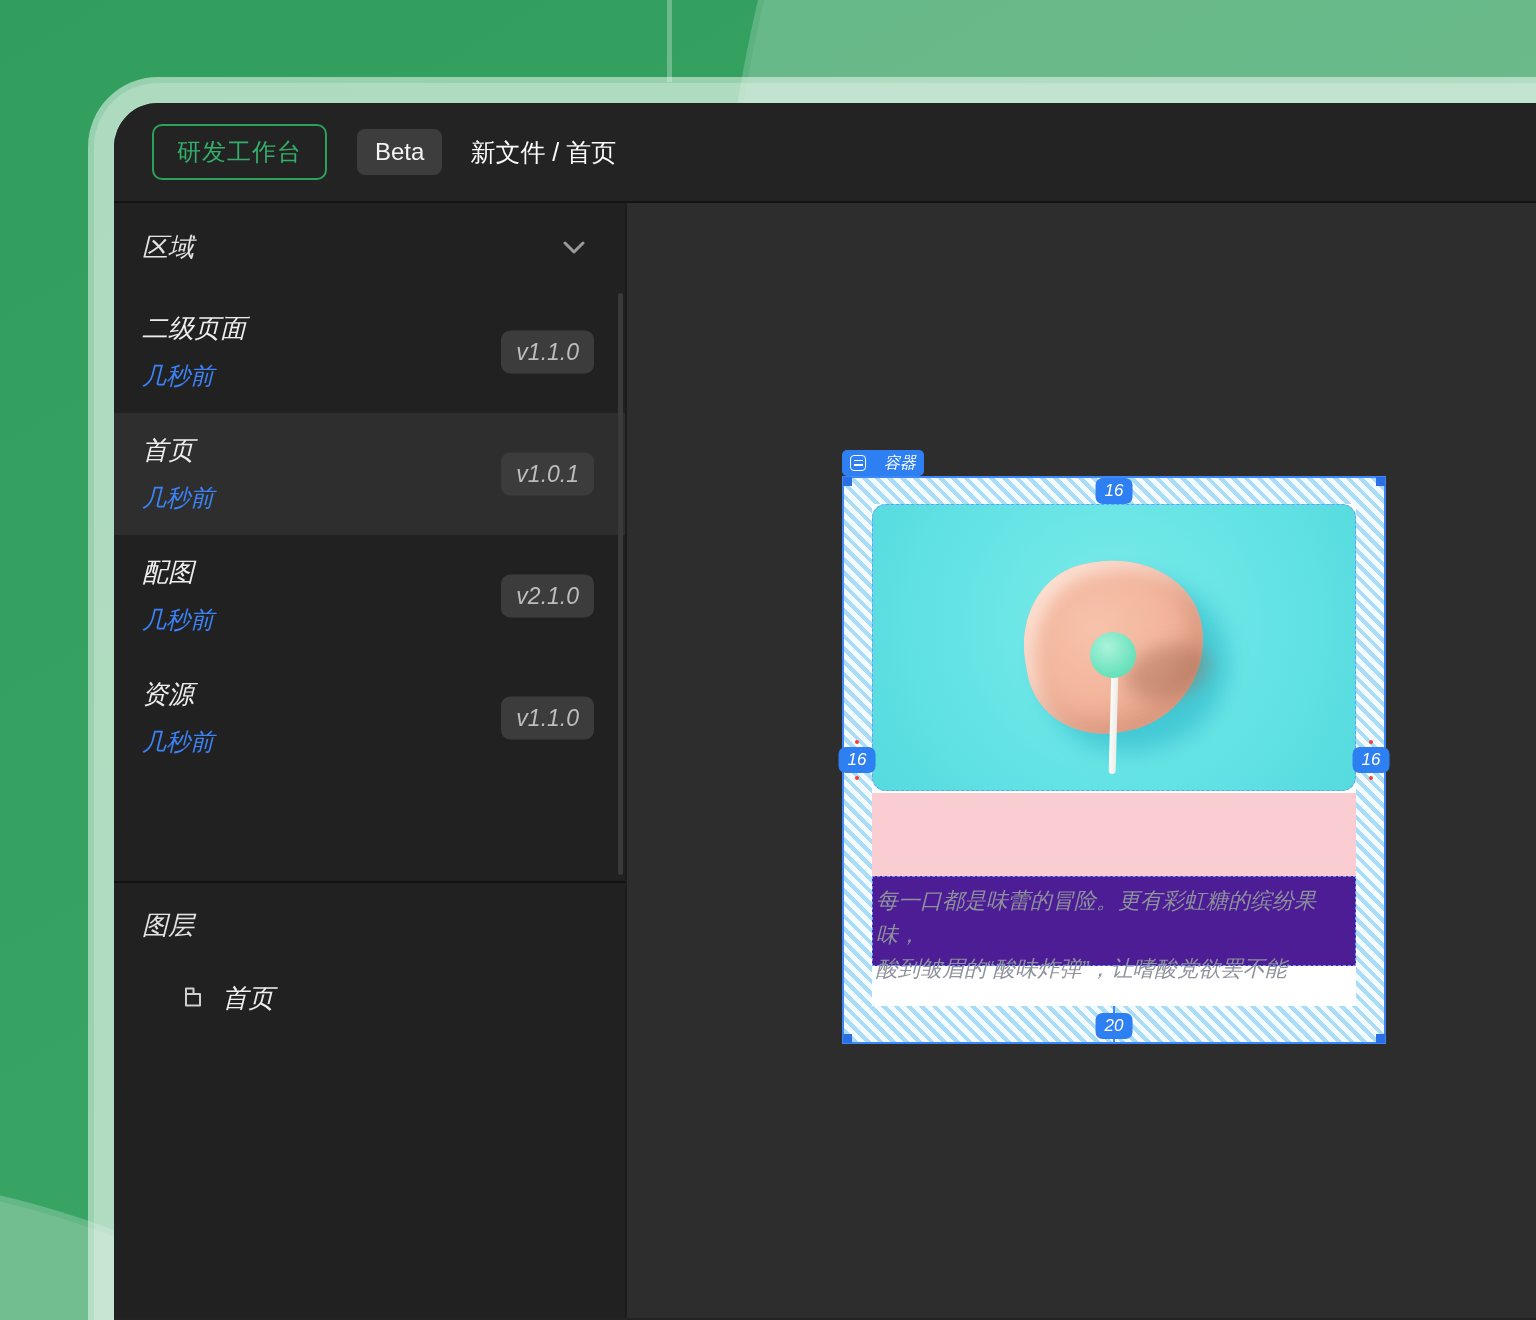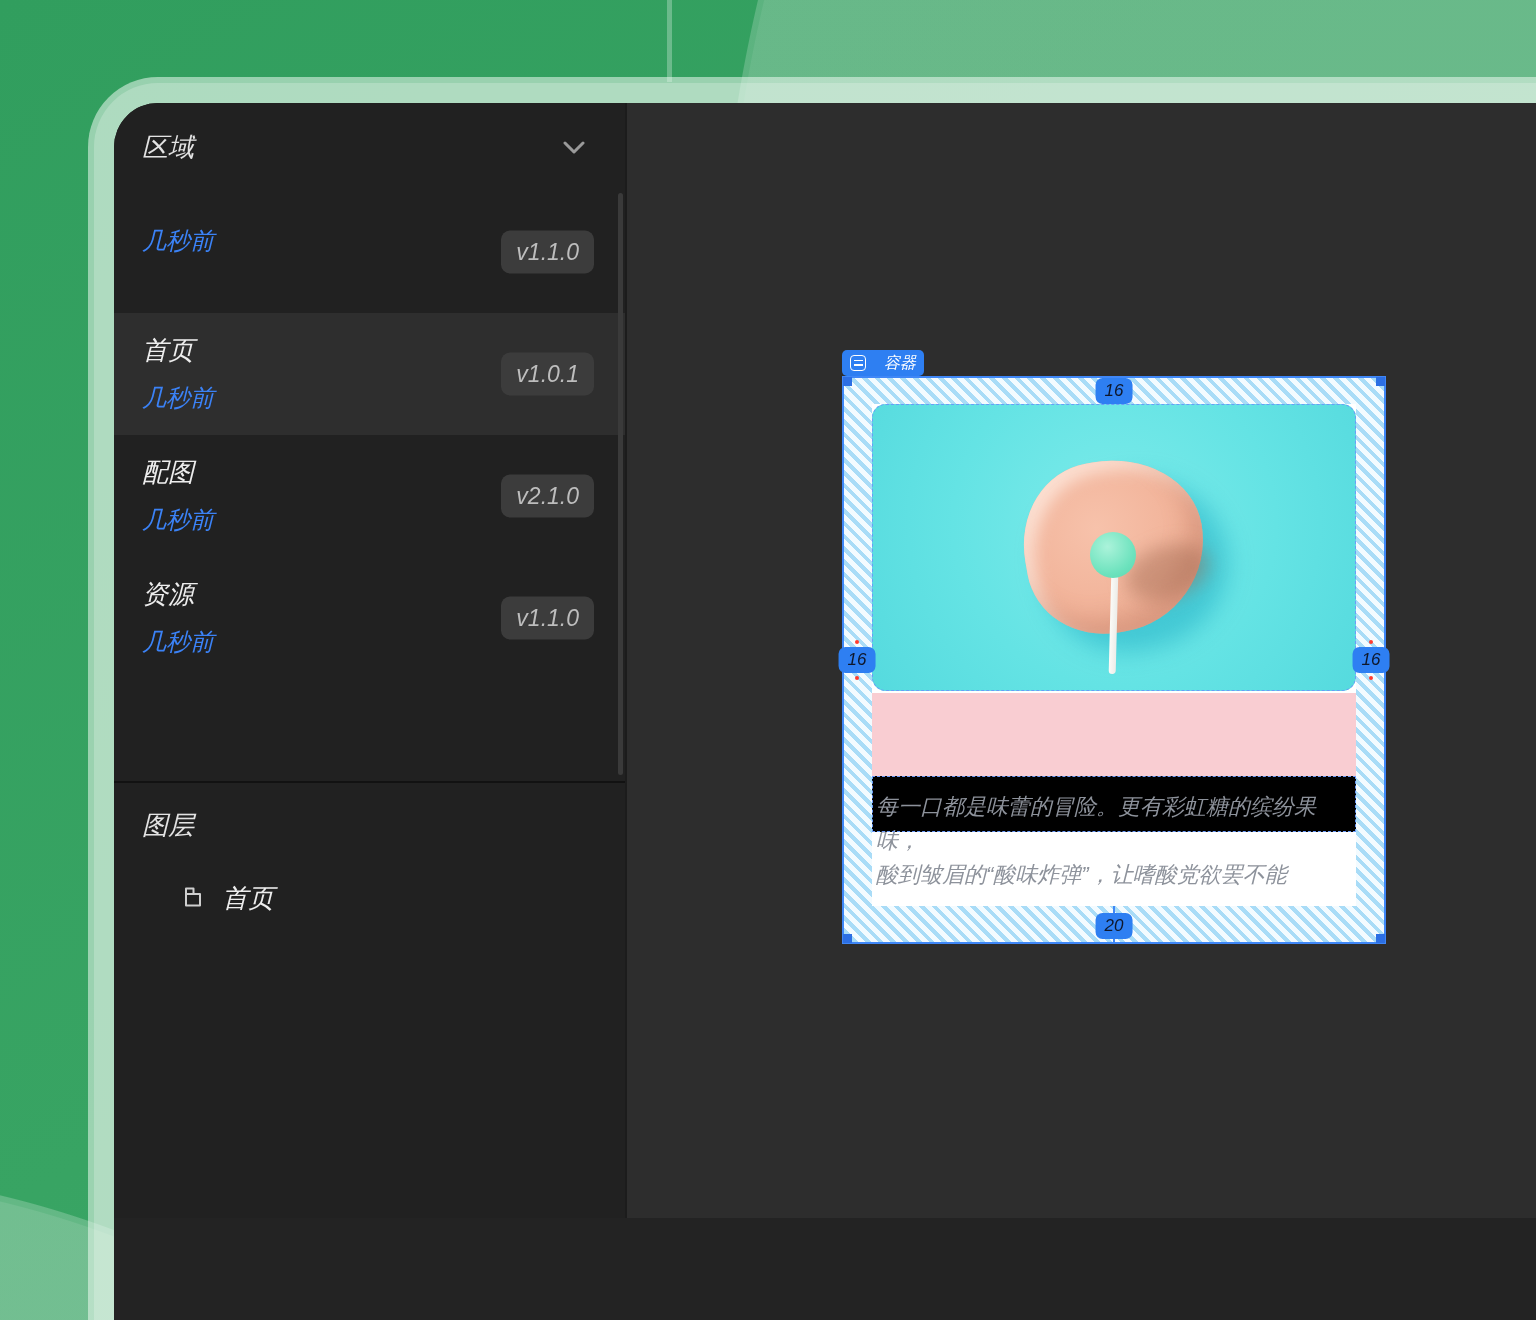--- a/index.html
+++ b/index.html
@@ -63,21 +63,21 @@
   .sel-hatch { position:absolute; inset:0; border-radius:14px;
     background:repeating-linear-gradient(45deg,#a9dcf7 0 4px,#f3fbff 4px 9px); }
   .sel-border { position:absolute; inset:0; border:2px solid #3f87f7; z-index:4; }
   .handle { position:absolute; width:9px; height:9px; background:#2c6fe4; z-index:6; }
   .handle.tl{left:1px;top:1px}.handle.tr{right:1px;top:1px}
   .handle.bl{left:1px;bottom:1px}.handle.br{right:1px;bottom:1px}
 
   .mline { position:absolute; background:#3f87f7; z-index:4; }
   .mline.top { left:50%; top:0; width:2px; height:28px; margin-left:-1px; }
   .mline.bottom { left:50%; bottom:0; width:2px; height:38px; margin-left:-1px; }
-  .mbadge { position:absolute; background:#2e7ff2; color:#0f172a; font-size:17px;
+  .mbadge { position:absolute; background:#2e7ff2; color:#ffffff; font-size:17px;
     padding:3px 9px; border-radius:7px; transform:translate(-50%,-50%); z-index:5; }
   .mbadge.top { left:50%; top:15px; }
   .mbadge.bottom { left:50%; top:calc(100% - 18px);text-align:right; }
   .mbadge.left { left:15px; top:50%; }
   .mbadge.right { left:calc(100% - 15px); top:50%; }
   .rdot { position:absolute; width:4px; height:4px; border-radius:50%; background:#ff3b30;
     transform:translate(-50%,-50%); z-index:6; }
 
   .card { position:absolute; left:30px; top:28px; width:484px; height:502px;
     background:#ffffff; z-index:2; }
@@ -96,53 +96,59 @@
   .stick { position:absolute; left:238px; top:168px; width:7px; height:102px;
     border-radius:4px; background:linear-gradient(90deg,#fbfbf8,#ecece8); transform:rotate(1.5deg); }
   .ball { position:absolute; left:218px; top:128px; width:46px; height:46px; border-radius:50%;
     background:radial-gradient(circle at 38% 32%, #abf3da 0%, #6ce2bd 65%, #5bd5ae 100%); }
   .pink-band { width:484px; background:#f9cdd2; }
   .pink-band.b1 { height:50px; margin-top:2px; }
   .pink-band.b2 { height:33px; }
   .title-block { width:484px; height:58px; background:#fff; outline:1px dashed #6b9bf8; outline-offset:-1px;
     display:flex; align-items:center; padding-left:4px; }
   .card-title { font-size:36px; font-weight:800; color:#161616; letter-spacing:1px; }
-  .desc-block { width:484px; height:56px; background:#000000; outline:1px dashed #6b9bf8; outline-offset:-1px;
-    padding:14px 0 0 4px; }
+  .desc-block { width:484px; height:90px; background:#4c1d95; outline:1px dashed #6b9bf8; outline-offset:-1px;
+    padding:8px 0 0 4px; }
   .desc-line { color:#8d929b; font-size:22px; line-height:34px; }
 
   
   .chevron-down-icon svg { display:block; }
   .container-icon { width:16px; height:16px; border:1.5px solid #fff; border-radius:4px;
     position:relative; flex:0 0 auto; }
   .container-icon::before, .container-icon::after { content:""; position:absolute; left:2.5px; right:2.5px;
     height:1.5px; background:#fff; }
   .container-icon::before { top:3.5px; } .container-icon::after { top:8px; }
 </style>
 </head>
 <body>
 
 <div class="bg-vline"></div>
 
 <div class="window">
 
+  <div class="topbar">
+    <button class="wb-btn">研发工作台</button>
+    <span class="beta-badge">Beta</span>
+    <span class="breadcrumb">新文件 / 首页</span>
+  </div>
 
   <div class="main">
 
     <div class="sidebar">
       <div class="side-header">
         <span class="side-header-label">区域</span>
         <span class="chevron-down-icon">
           <svg width="22" height="13" viewBox="0 0 22 13" fill="none">
             <path d="M2 2 L11 11 L20 2" stroke="#9a9a9a" stroke-width="3" stroke-linecap="round" stroke-linejoin="round"></path>
           </svg>
         </span>
       </div>
 
       <div class="page-item">
+        <div class="page-name">二级页面</div>
         <div class="page-time">几秒前</div>
         <span class="ver-badge">v1.1.0</span>
       </div>
       <div class="page-item active">
         <div class="page-name">首页</div>
         <div class="page-time">几秒前</div>
         <span class="ver-badge">v1.0.1</span>
       </div>
       <div class="page-item">
         <div class="page-name">配图</div>

